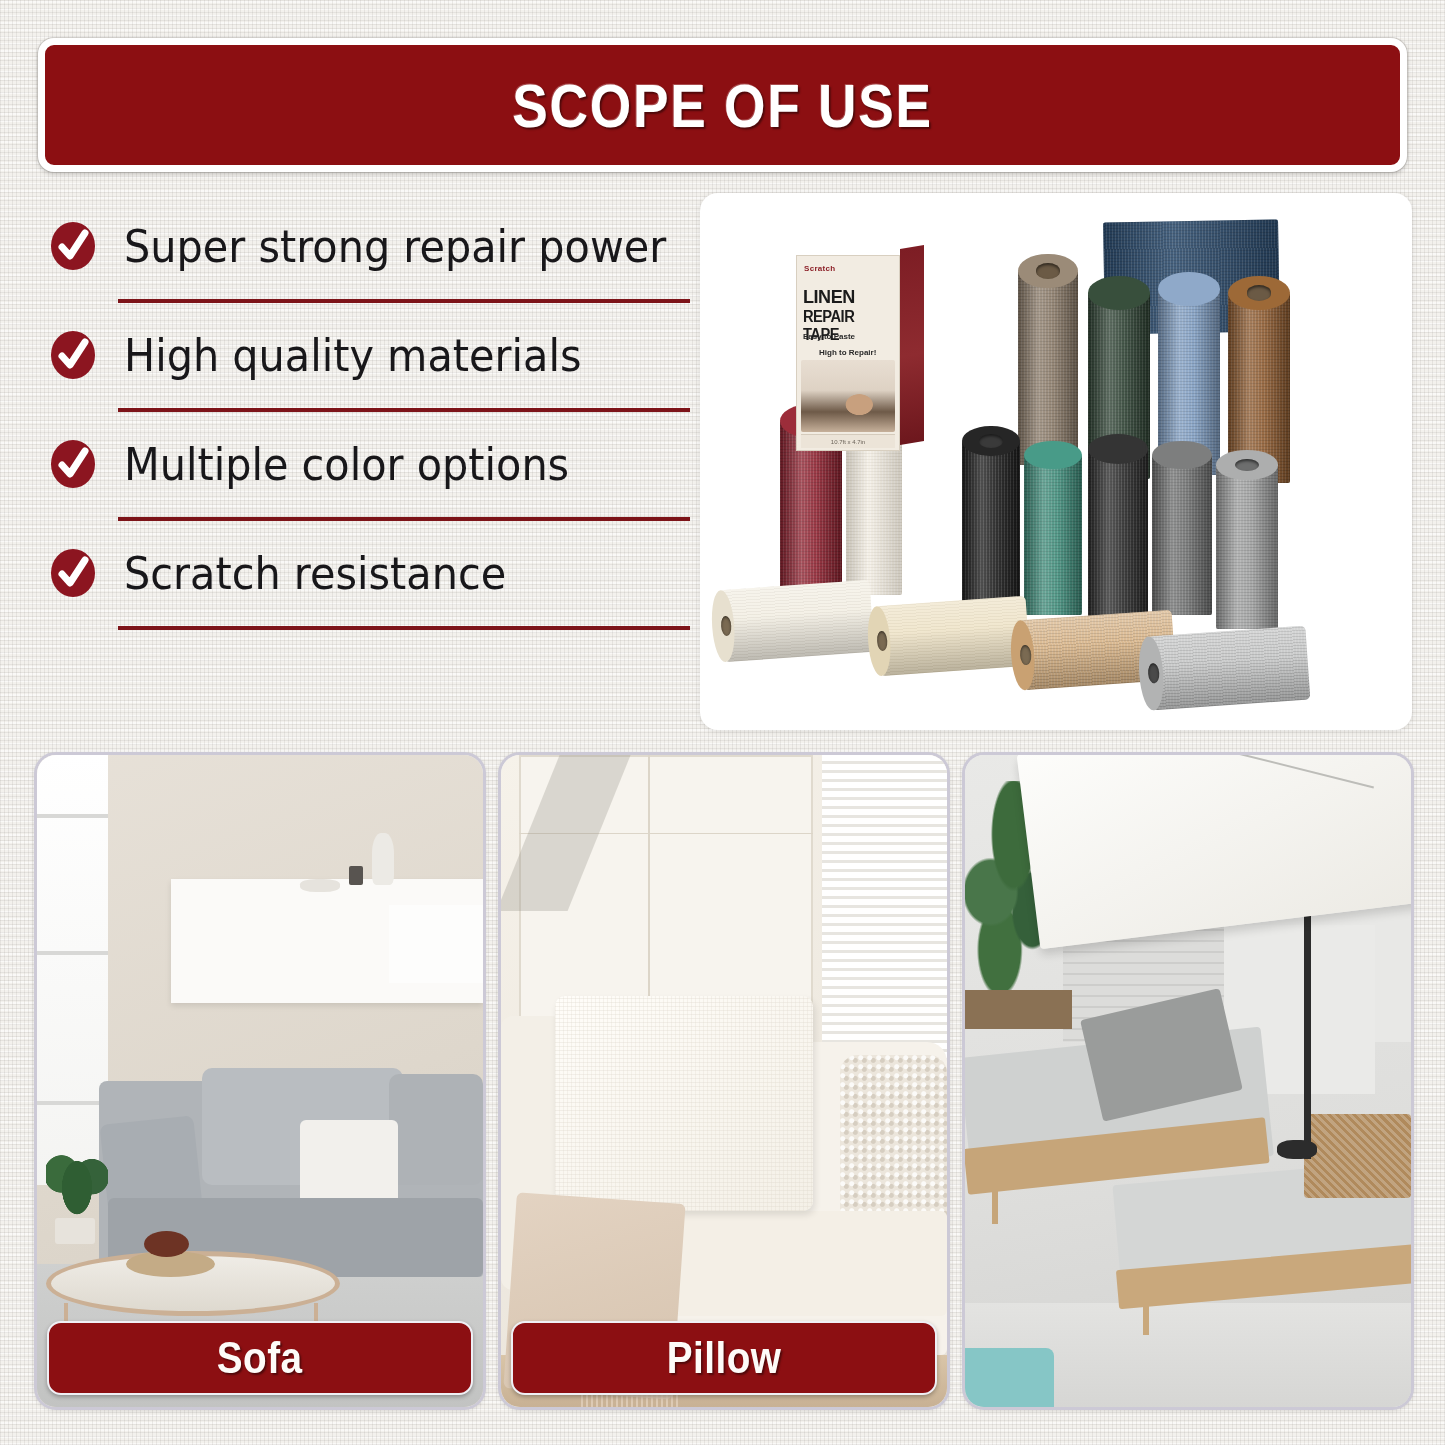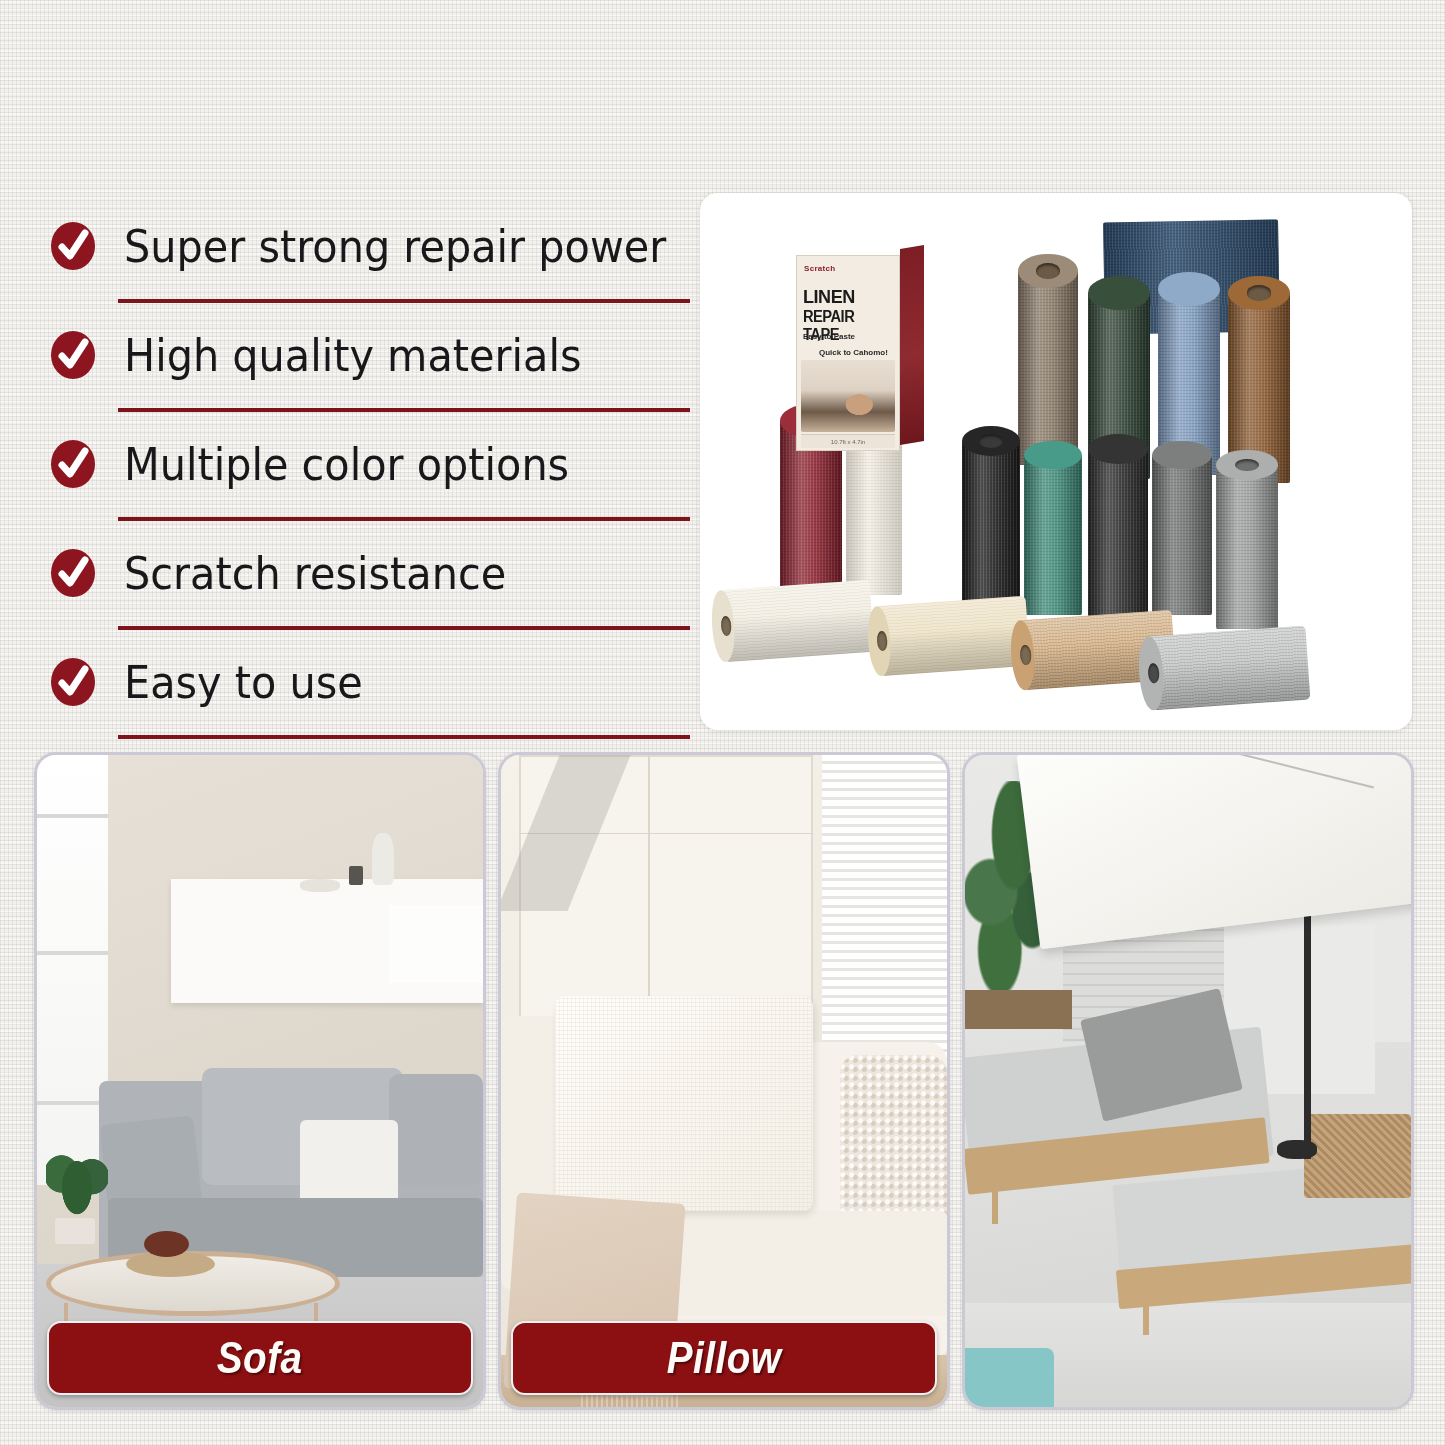--- a/index.html
+++ b/index.html
@@ -207,21 +207,20 @@
     gap: 12px;
   }
   .scene {
     position: relative;
     flex: 1 1 0;
     border-radius: 22px;
     border: 3px solid #ccc9d6;
     overflow: hidden;
     background: #efefef;
     box-shadow: 0 1px 4px rgba(0,0,0,.10);
-    font-style: italic;
   }
   .scene-art { position: absolute; inset: 0; }
 
   .scene-badge {
     position: absolute;
     left: 10px; right: 10px; bottom: 12px;
     height: 74px;
     background: #8c0f12;
     border: 2px solid #efeff4;
     border-radius: 14px;
@@ -334,20 +333,23 @@
   .s4-legA { position:absolute; left:6%; top:62%; width:6px; height:10%; background:#c6a579; }
   .s4-legB { position:absolute; left:40%; top:80%; width:6px; height:9%; background:#c9a87c; }
   .s4-pool { position:absolute; left:0; bottom:0; width:20%; height:9%; background:#86c6c6; border-radius:0 8px 0 0; }
   .s4-deck { position:absolute; left:0; bottom:0; width:100%; height:16%; background:linear-gradient(180deg,#e3e3e1,#d6d6d4); }
 </style>
 </head>
 <body>
 
 <div id="page">
 
+  <div class="banner">
+    <div class="banner-title">SCOPE OF USE</div>
+  </div>
 
   <div class="features">
 
     <div class="feature-row">
       <div class="feature-line">
         <span class="check-icon">
           <svg viewBox="0 0 46 50">
               <ellipse cx="23" cy="25" rx="22" ry="24" fill="#8c1520"></ellipse>
               <path d="M12 26 L20 35 L35 12" stroke="#ffffff" stroke-width="7" fill="none" stroke-linecap="round" stroke-linejoin="round"></path>
             </svg>
@@ -389,32 +391,20 @@
           <svg viewBox="0 0 46 50">
               <ellipse cx="23" cy="25" rx="22" ry="24" fill="#8c1520"></ellipse>
               <path d="M12 26 L20 35 L35 12" stroke="#ffffff" stroke-width="7" fill="none" stroke-linecap="round" stroke-linejoin="round"></path>
             </svg>
         </span>
         <span class="feature-label">Scratch resistance</span>
       </div>
       <div class="feature-sep"></div>
     </div>
 
-    <div class="feature-row">
-      <div class="feature-line">
-        <span class="check-icon">
-          <svg viewBox="0 0 46 50">
-              <ellipse cx="23" cy="25" rx="22" ry="24" fill="#8c1520"></ellipse>
-              <path d="M12 26 L20 35 L35 12" stroke="#ffffff" stroke-width="7" fill="none" stroke-linecap="round" stroke-linejoin="round"></path>
-            </svg>
-        </span>
-        <span class="feature-label">Easy to use</span>
-      </div>
-      <div class="feature-sep"></div>
-    </div>
 
   </div>
 
   <div class="product-panel">
     <div class="pp-stage">
 
       <div class="swatch" style="left:404px; top:28px; width:175px; height:112px; background:#2b4a6b; transform:rotate(-1deg);">
         <div class="weave"></div>
         <div class="shade" style="background:linear-gradient(90deg,rgba(0,0,0,.22),rgba(255,255,255,.12) 40%,rgba(0,0,0,.25));"></div>
       </div>
@@ -515,21 +505,21 @@
         <div class="top" style="background:#f7f2e8;"></div>
       </div>
 
       <div class="box">
         <div class="box-side"></div>
         <div class="box-front">
           <div class="box-logo">Scratch</div>
           <div class="box-t1">LINEN</div>
           <div class="box-t2">REPAIR TAPE</div>
           <div class="box-t3">Easy to Paste</div>
-          <div class="box-t4">Quick to Cahomo!</div>
+          <div class="box-t4">High to Repair!</div>
           <div class="box-photo"></div>
           <div class="box-bottom">10.7ft x 4.7in</div>
         </div>
       </div>
 
       <div class="lyroll" style="left:22px; top:392px; width:150px; height:72px; transform:rotate(-4deg);">
         <div class="lybody" style="background:#f3efe4;">
             <div class="weave" style="background-image:repeating-linear-gradient(0deg,rgba(170,160,145,.16) 0 1px,transparent 1px 3px);"></div>
             <div class="lyshade"></div>
           </div>

